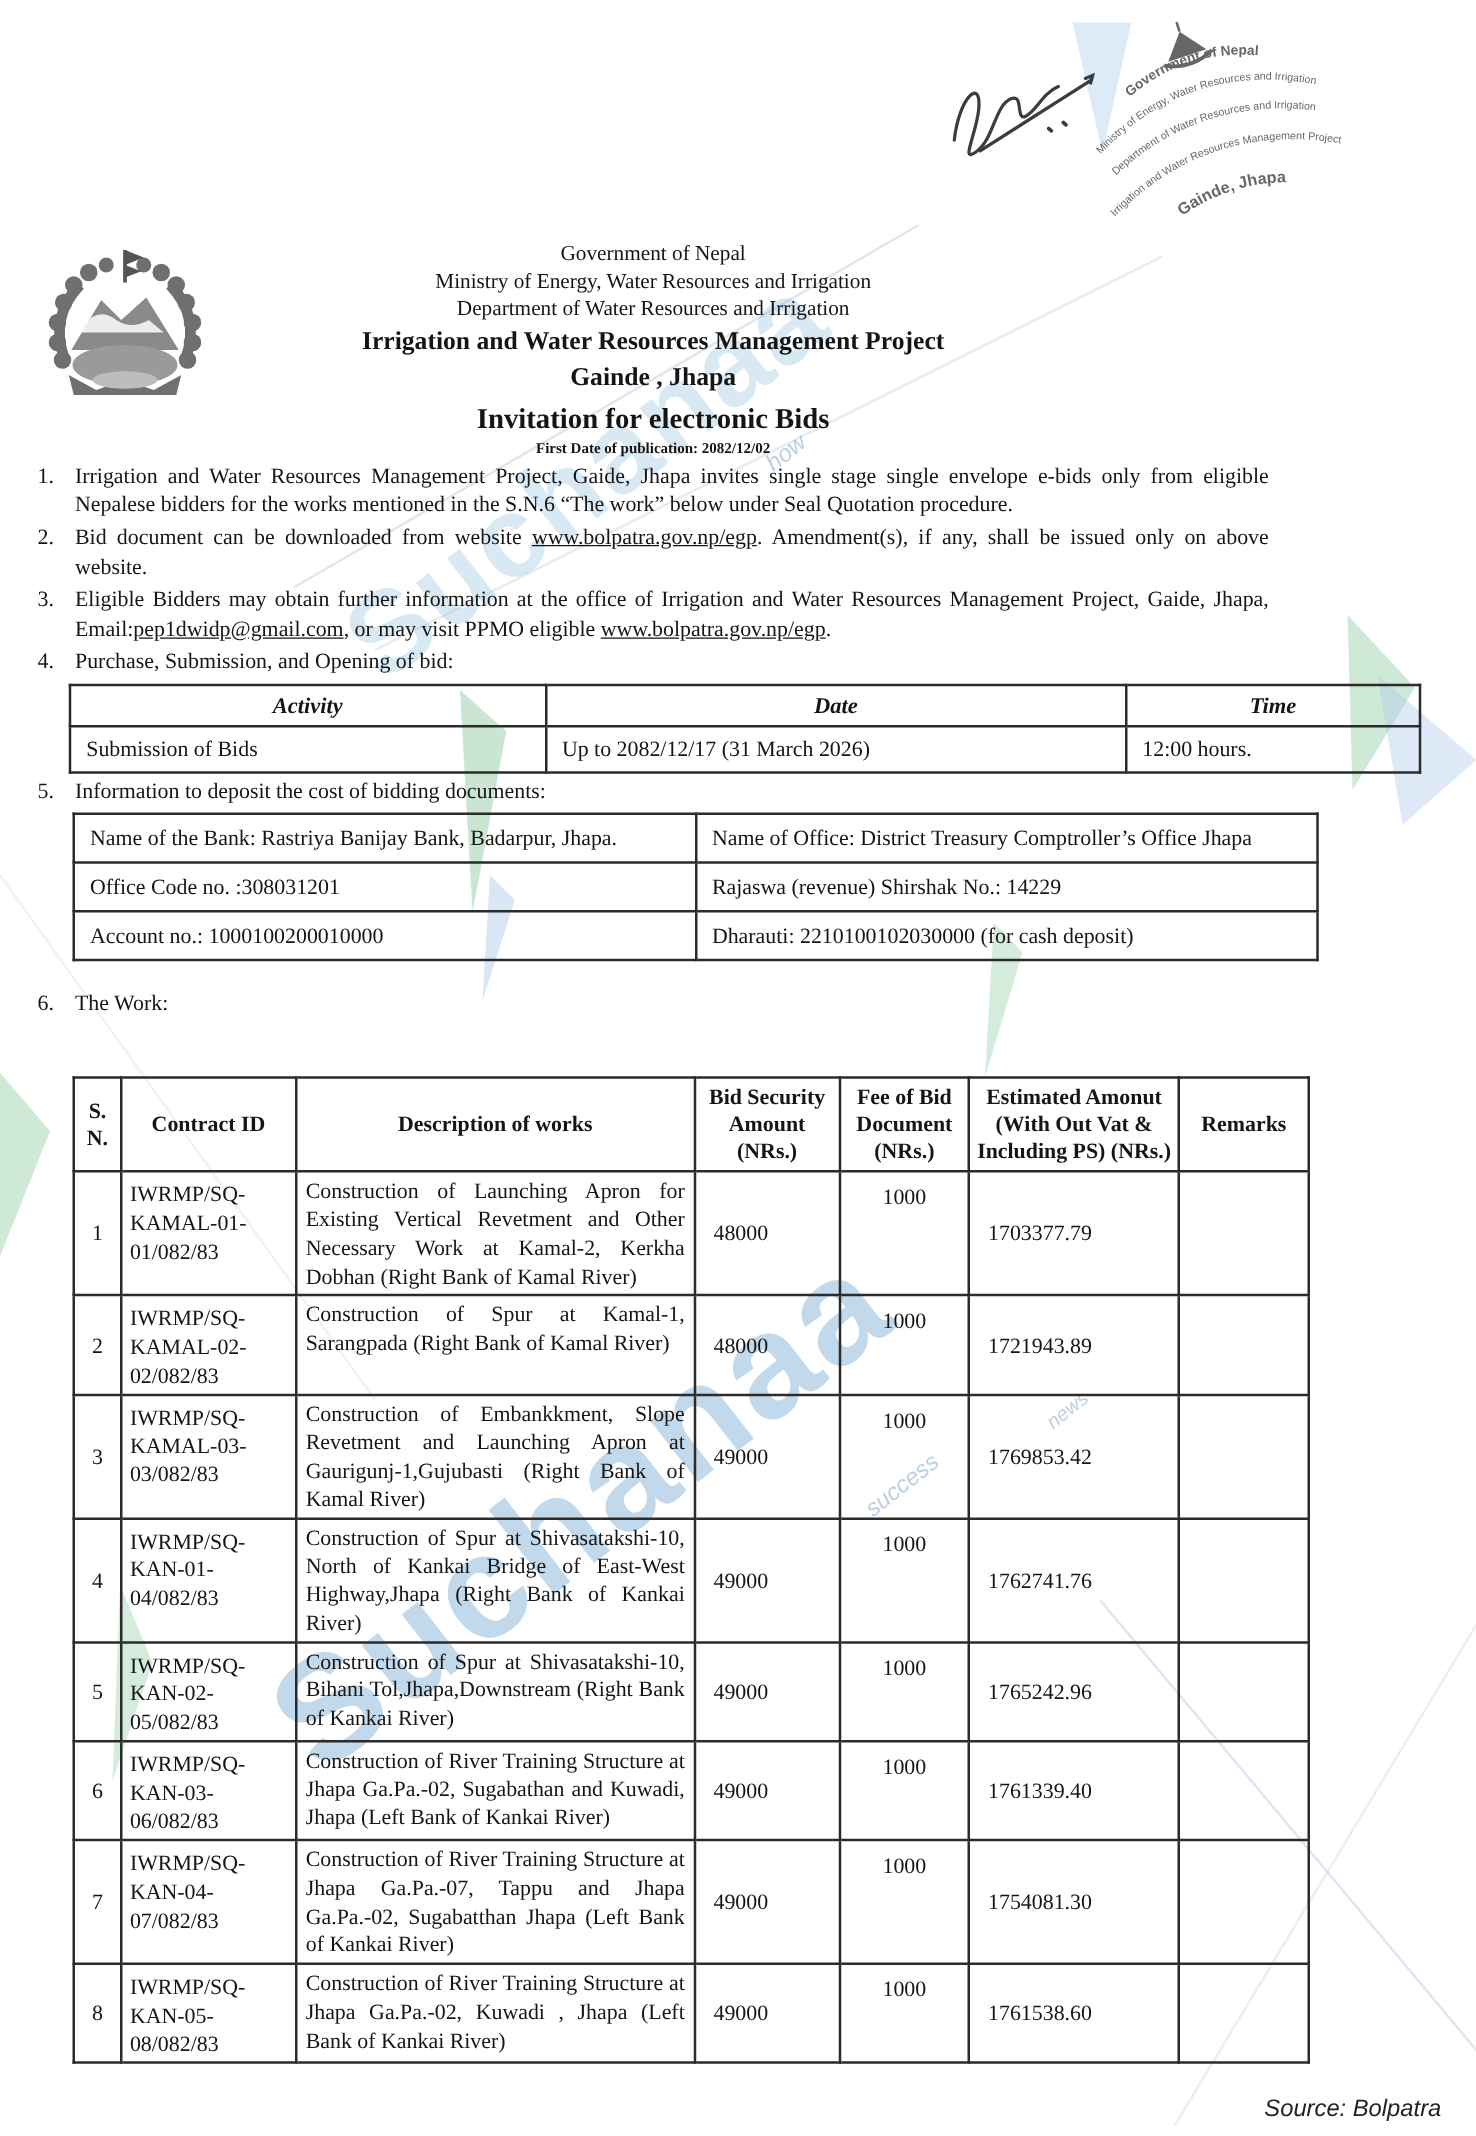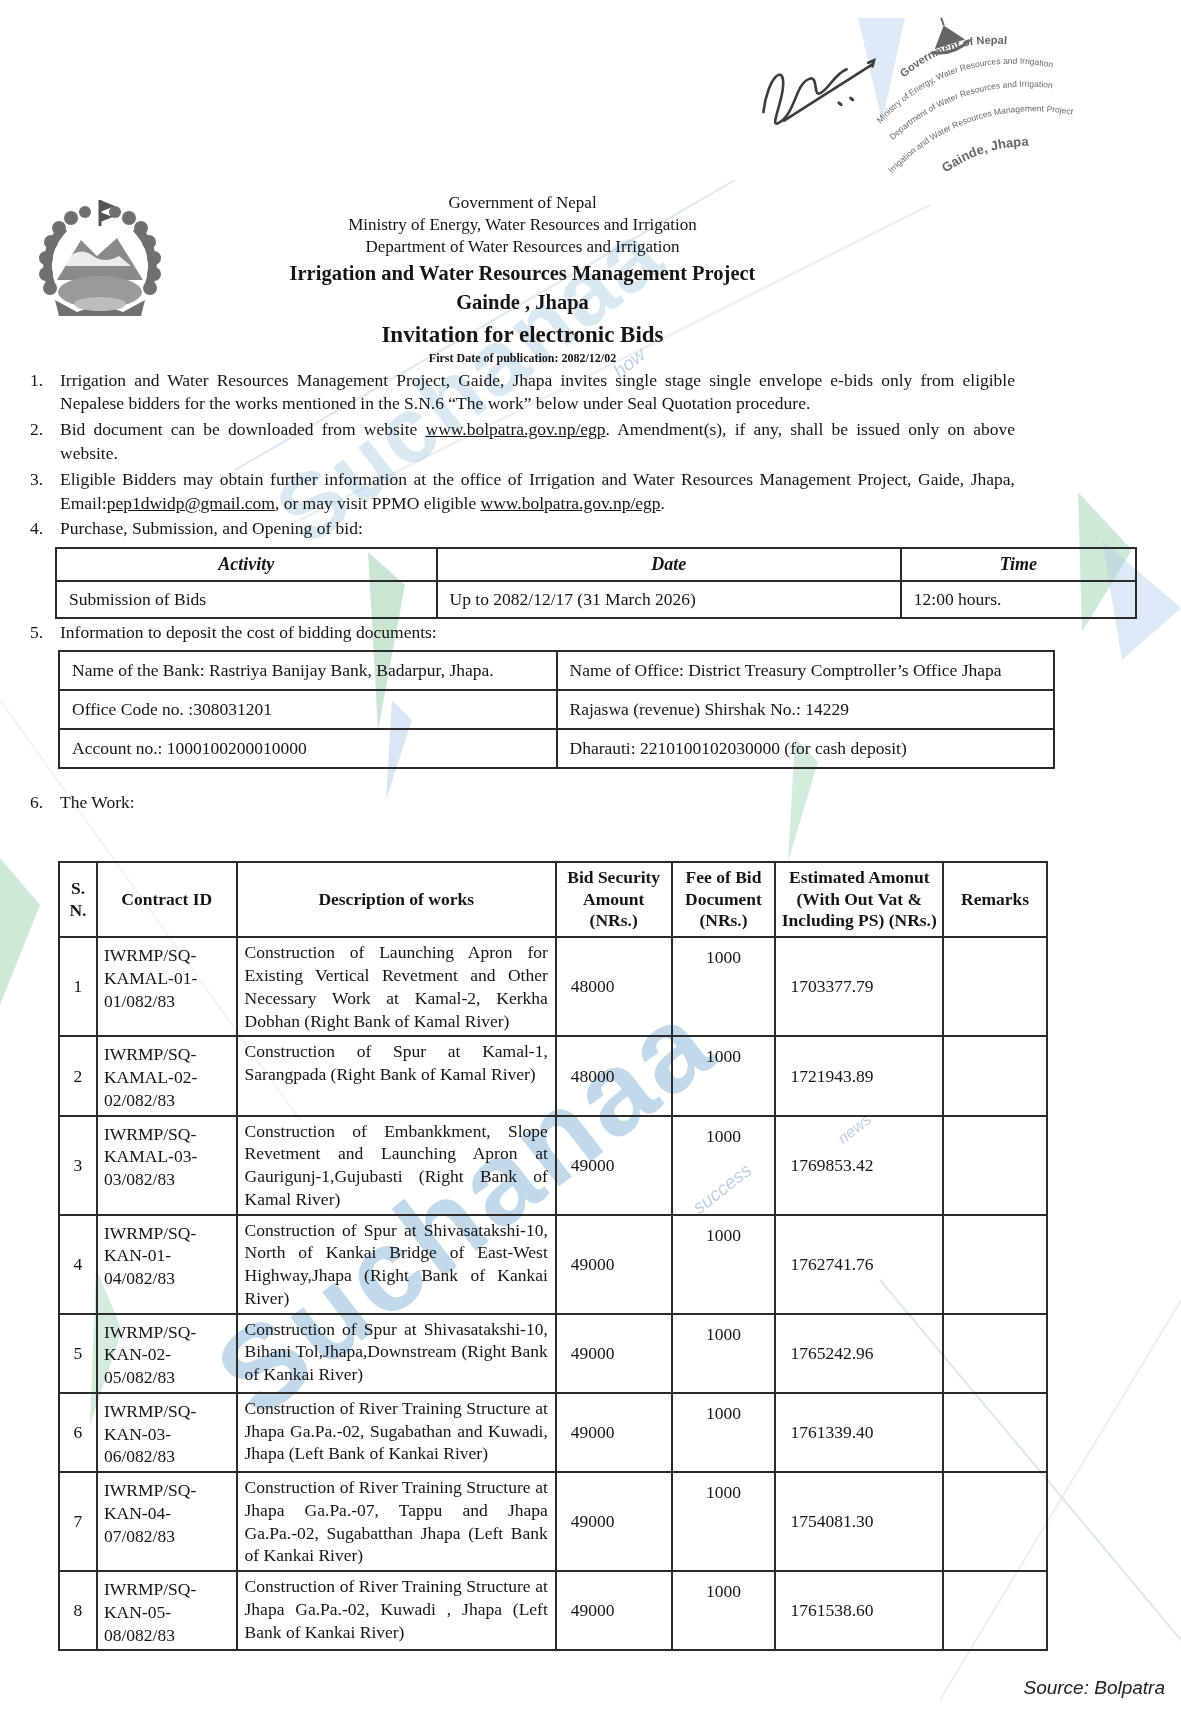--- a/index.html
+++ b/index.html
@@ -46,21 +46,21 @@
   .t-work col.w-sn{width:38px;}.t-work col.w-cid{width:140px;}.t-work col.w-desc{width:320px;}
   .t-work col.w-bid{width:116px;}.t-work col.w-fee{width:104px;}.t-work col.w-est{width:168px;}
   .t-work col.w-rem{width:104px;}
   .t-work td.c-sn{text-align:center;vertical-align:middle;}
   .t-work td.c-cid{vertical-align:top;padding-top:6px;overflow-wrap:break-word;word-break:break-word;}
   .t-work td.c-desc{text-align:justify;padding:3px 7px;}
   .t-work td.c-bid{vertical-align:middle;padding-left:14px;}
   .t-work td.c-fee{vertical-align:top;text-align:center;padding-top:8px;}
   .t-work td.c-est{vertical-align:middle;padding-left:14px;}
   
-  .src{position:absolute;right:16px;bottom:10px;font-family:"Liberation Sans",sans-serif;
+  .src{position:absolute;right:28px;bottom:10px;font-family:"Liberation Sans",sans-serif;
        font-style:italic;font-size:19px;color:#222;}
   
   .sig{position:absolute;left:752px;top:42px;transform:rotate(-4deg);}
   .stamp{position:absolute;left:856px;top:12px;transform:rotate(-18deg);opacity:.85;}
   .emblem{position:absolute;left:33px;top:192px;}
 </style>
 </head>
 <body>
 
 <div class="page">

